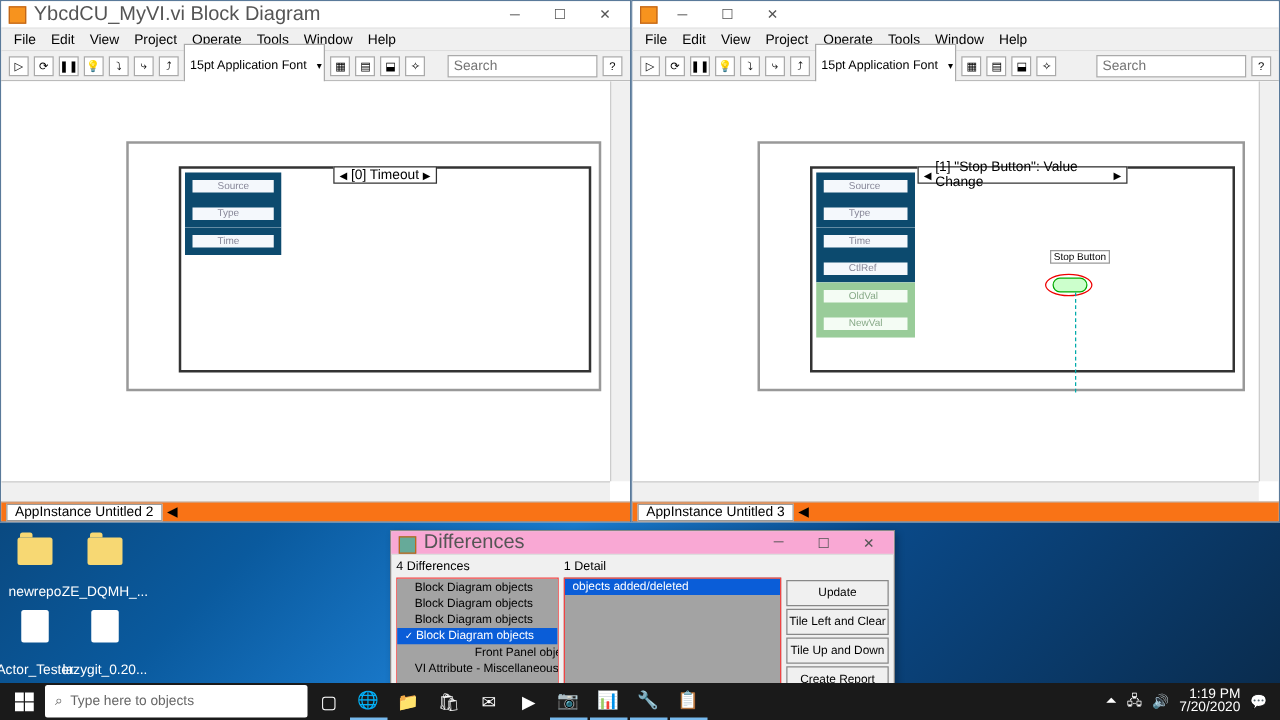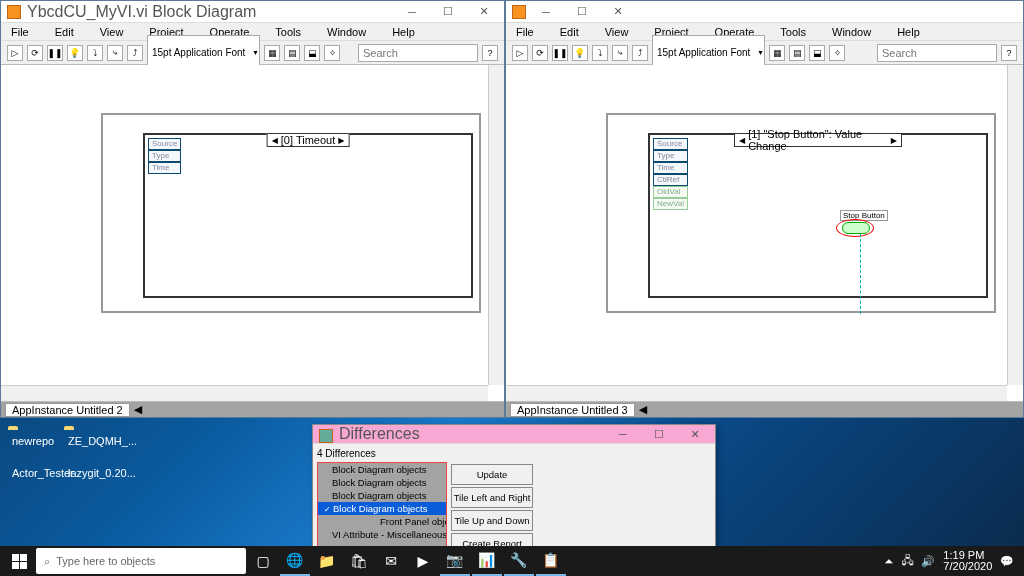--- a/index.html
+++ b/index.html
@@ -1,54 +1,54 @@
 <!DOCTYPE html>
 <html><head>
 <meta charset="utf-8">
 <style>
 *{box-sizing:border-box;margin:0;padding:0;font-family:"Segoe UI",Tahoma,sans-serif;font-size:11px}
 body{width:1024px;height:576px;background:#0a5a9e;overflow:hidden;position:relative}
 .desktop{position:absolute;inset:0;background:linear-gradient(135deg,#0a2a4a 0%,#0a5a9e 40%,#1a7acc 55%,#0a4a8a 70%,#0a2a4a 100%)}
 .desktop-icons{position:absolute;left:6px;top:430px;display:flex;flex-direction:column;gap:2px}
 .di-row{display:flex;gap:12px}
-.di{width:44px;display:flex;flex-direction:row;align-items:center;gap:6px;color:#fff;font-size:9px;text-align:center;cursor:pointer}
+.di{width:44px;display:flex;flex-direction:column;align-items:center;gap:16px;color:#fff;font-size:9px;text-align:center;cursor:pointer}
 .di-folder{width:28px;height:22px;background:#f7d873;border-radius:2px;position:relative}
 .di-folder::before{content:"";position:absolute;top:-4px;left:2px;width:10px;height:4px;background:#f7d873;border-radius:2px 2px 0 0}
 .di-file{width:22px;height:26px;background:#fff;border-radius:2px;position:relative}
 .lv-window{position:absolute;background:#f0f0f0;border:1px solid #5a7a9a;display:flex;flex-direction:column}
 .lv1{left:0;top:0;width:505px;height:418px}
 .lv2{left:505px;top:0;width:519px;height:418px}
 .titlebar{height:22px;background:#fff;display:flex;align-items:center;padding:0 6px;border-bottom:1px solid #ddd}
 .tb-icon{width:14px;height:14px;background:#f7931e;border:1px solid #c0661a;margin-right:6px}
 .tb-title{flex:1;color:#555;font-size:16px}
 .tb-btns{display:flex;gap:8px}
 .tb-btn{width:28px;height:18px;display:flex;align-items:center;justify-content:center;color:#555;cursor:pointer}
-.menubar{height:18px;background:#f0f0f0;display:flex;align-items:center;padding:0 4px;gap:14px;border-bottom:1px solid #ddd}
+.menubar{height:18px;background:#f0f0f0;display:flex;align-items:center;padding:0 4px;gap:0;border-bottom:1px solid #ddd}
 .menu-item{padding:1px 6px;cursor:pointer}
 .toolbar{height:24px;background:#f0f0f0;display:flex;align-items:center;padding:0 6px;gap:4px;border-bottom:1px solid #bbb}
 .tbtn{width:16px;height:16px;border:1px solid #aaa;background:#fff;cursor:pointer;display:flex;align-items:center;justify-content:center;font-size:9px}
 .font-sel{height:36px;border:1px solid #aaa;background:#fff;padding:0 14px 0 4px;display:flex;align-items:center;font-size:10px;position:relative;cursor:pointer}
 .font-sel::after{content:"▾";position:absolute;right:2px;font-size:8px}
 .search-box{height:18px;border:1px solid #aaa;background:#fff;flex:1;max-width:120px;padding:0 4px;margin-left:auto}
 .canvas-area{flex:1;background:#fff;position:relative;overflow:hidden}
 .inner-rect{position:absolute;left:100px;top:48px;width:380px;height:200px;border:2px solid #999;background:#fff}
 .lv2 .inner-rect{left:100px;width:390px}
 .event-struct{position:absolute;left:40px;top:18px;width:330px;height:165px;border:2px solid #333;background:#fff}
 .lv2 .event-struct{width:340px}
 .event-struct::before{content:"";position:absolute;inset:-5px;border:4px solid transparent;background:repeating-linear-gradient(45deg,#888 0 4px,#ccc 4px 8px);z-index:-1}
 .event-header{position:absolute;top:-2px;left:50%;transform:translateX(-50%);height:14px;background:#fff;border:1px solid #333;padding:0 4px;display:flex;align-items:center;gap:3px;font-size:9px}
 .arrow-sm{font-size:8px;cursor:pointer}
 .node-list{position:absolute;left:3px;top:3px;display:flex;flex-direction:column}
-.node-item{border:1px solid #0c4a6e;background:#f4f8fc;padding:0 3px;font-size:8px;color:#889;line-height:10px}
+.node-item{border:6px solid #0c4a6e;background:#f4f8fc;padding:0 20px;font-size:8px;color:#889;line-height:10px}
 .node-item.g{border-color:#9c9;background:#f4fcf4;color:#8a8}
-.stop-btn-lbl{position:absolute;left:190px;top:75px;border:1px solid #999;background:#fff;padding:0 2px;font-size:8px}
+.stop-btn-lbl{position:absolute;left:190px;top:65px;border:1px solid #999;background:#fff;padding:0 2px;font-size:8px}
 .stop-btn-node{position:absolute;left:192px;top:87px;width:28px;height:12px;border:1px solid #0a0;background:#cfc;border-radius:6px}
 .stop-circle{position:absolute;left:186px;top:84px;width:38px;height:18px;border:1.5px solid #e00;border-radius:50%}
 .wire{position:absolute;border-left:1px dashed #0aa}
-.bot-tabs{height:16px;background:#a3a3a3;border-top:1px solid #bbb;display:flex;align-items:center;font-size:10px;padding:0 4px}
+.bot-tabs{height:16px;background:#f97316;border-top:1px solid #bbb;display:flex;align-items:center;font-size:10px;padding:0 4px}
 .tab-lbl{background:#fff;border:1px solid #999;padding:0 6px;margin-right:4px}
 .diff-window{position:absolute;left:312px;top:424px;width:404px;height:130px;background:#f0f0f0;border:1px solid #888;display:flex;flex-direction:column;box-shadow:2px 2px 6px rgba(0,0,0,.3)}
 .diff-tb{height:20px;background:#f9a8d4;display:flex;align-items:flex-end;padding:0 6px;border-bottom:1px solid #ddd}
 .diff-body{flex:1;display:flex;padding:4px;gap:4px}
 .diff-col{display:flex;flex-direction:column}
 .diff-col.c1{width:130px}
 .diff-col.c2{flex:1}
 .diff-col.c3{width:82px;gap:2px}
 .col-hdr{font-size:10px;height:14px}
 .diff-list{flex:1;border:1px solid #ef4444;background:#a3a3a3;overflow:auto}
@@ -62,21 +62,21 @@
 .chk-lbl{display:flex;align-items:center;gap:3px;font-size:9.5px}
 .chk-box{width:11px;height:11px;border:1px solid #555;background:#fff;display:flex;align-items:center;justify-content:center;font-size:8px}
 .taskbar{position:absolute;left:0;bottom:0;width:100%;height:30px;background:#1a1a1a;display:flex;align-items:center;padding:0 4px;gap:2px}
 .start-btn{width:30px;height:30px;display:flex;align-items:center;justify-content:center;cursor:pointer}
 .win-logo{width:15px;height:15px;display:grid;grid-template:1fr 1fr/1fr 1fr;gap:1px}
 .win-logo span{background:#fff}
 .search-bar{width:210px;height:26px;background:#fff;border-radius:2px;display:flex;align-items:center;padding:0 8px;gap:6px;color:#666}
 .task-icon{width:30px;height:30px;display:flex;align-items:center;justify-content:center;cursor:pointer;color:#fff;font-size:14px}
 .task-icon.active{border-bottom:2px solid #76b9ed}
 .tray{margin-left:auto;display:flex;align-items:center;gap:8px;color:#fff;font-size:9px;padding-right:6px}
-.tray-time{text-align:left;line-height:11px}
+.tray-time{text-align:right;line-height:11px}
 .scrollbar-v{position:absolute;right:0;top:0;bottom:16px;width:16px;background:#f0f0f0;border-left:1px solid #ccc}
 .scrollbar-h{position:absolute;left:0;right:16px;bottom:0;height:16px;background:#f0f0f0;border-top:1px solid #ccc}
 </style>
 </head>
 <body>
 <div class="desktop"></div>
 
 <div class="desktop-icons">
   <div class="di-row">
     <div class="di">
@@ -241,24 +241,30 @@
       <div class="col-hdr">4 Differences</div>
       <div class="diff-list" id="diff-list">
           <div class="diff-item" style="padding-left: 14px;">Block Diagram objects</div>
           <div class="diff-item" style="padding-left: 14px;">Block Diagram objects</div>
           <div class="diff-item" style="padding-left: 14px;">Block Diagram objects</div>
           <div class="diff-item sel chk" style="padding-left: 6px;">Block Diagram objects</div>
           <div class="diff-item" style="padding-left: 14px; margin-left: 48px;">Front Panel objects</div>
           <div class="diff-item" style="padding-left: 14px;">VI Attribute - Miscellaneous</div>
         </div>
     </div>
+    <div class="diff-col c2">
+      <div class="col-hdr">1 Detail</div>
+      <div class="diff-list">
+        <div class="detail-item">objects added/deleted</div>
+      </div>
+    </div>
     <div class="diff-col c3">
       <div class="col-hdr">&nbsp;</div>
       <button class="diff-btn">Update</button>
-      <button class="diff-btn">Tile Left and Right</button>
+      <button class="diff-btn">Tile Left and Clear</button>
       <button class="diff-btn">Tile Up and Down</button>
       <button class="diff-btn">Create Report</button>
       <button class="diff-btn">Help</button>
     </div>
   </div>
   <div class="diff-footer">
     <button class="diff-btn">Show Difference</button>
     <button class="diff-btn">Clear</button>
     <button class="diff-btn">Show Detail</button>
     <label class="chk-lbl">

